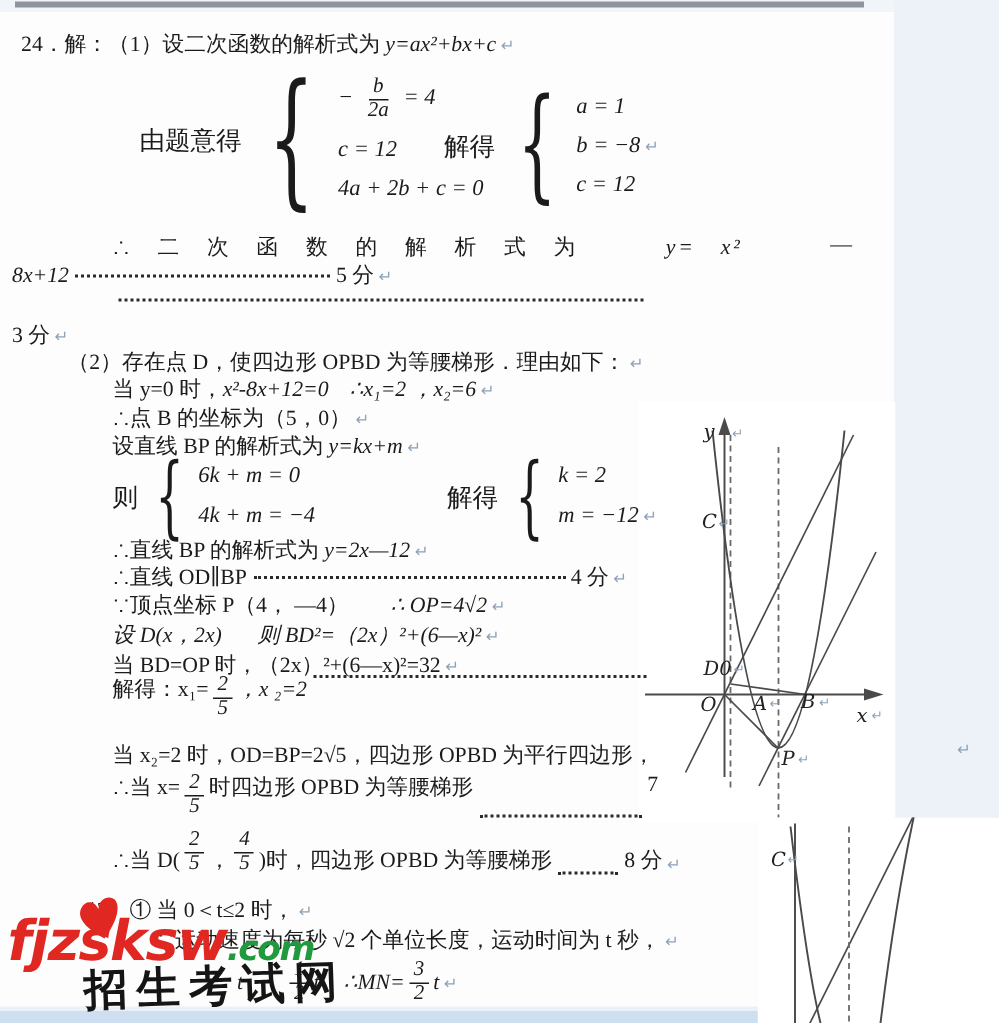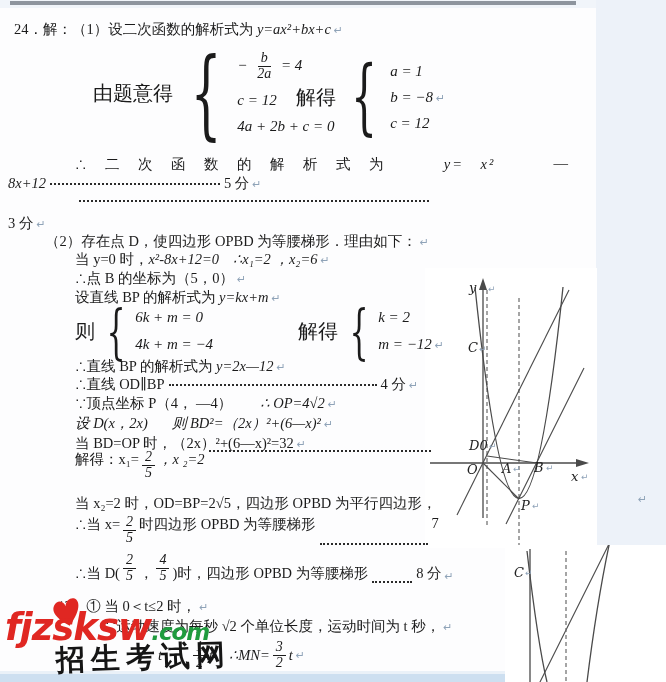--- a/index.html
+++ b/index.html
@@ -17,21 +17,21 @@
 
   .ln{position:absolute;white-space:nowrap;font-size:14.5px;z-index:3;}
   .m{font-style:italic;}
   .dots{display:inline-block;border-bottom:2px dotted #2a2a2a;vertical-align:3px;margin:0 4px;}
   .pil{color:#8fa3b8;font-family:"DejaVu Sans",sans-serif;font-size:11px;margin-left:3px;font-style:normal;}
   .frac{display:inline-flex;flex-direction:column;align-items:center;vertical-align:middle;
         font-style:italic;line-height:1.05;margin:0 3px;font-size:14px;}
   .frac .fn{padding:0 3px;border-bottom:1px solid #1b1b1b;}
   .frac .fd{padding:0 3px;}
   .sys{position:absolute;display:flex;align-items:center;z-index:3;}
-  .sys .lbl{font-size:20px;margin-right:2px;}
+  .sys .lbl{font-size:17px;margin-right:2px;}
   .brace{font-family:"DejaVu Serif",serif;font-weight:400;transform:scaleX(.5);transform-origin:center;line-height:1;}
   .rows{display:flex;flex-direction:column;justify-content:space-around;font-style:italic;font-size:15px;}
   .rows>div{line-height:1.1;}
   .jrow{display:flex;justify-content:space-between;letter-spacing:2px;}
 
   .fig{position:absolute;z-index:2;}
   svg text{font-family:"DejaVu Serif",serif;font-style:italic;font-size:13px;fill:#222;}
   svg text.sp{font-style:normal;font-family:"DejaVu Sans",sans-serif;font-size:9px;fill:#8fa3b8;}
 
   .wm{position:absolute;left:1px;top:598px;width:250px;height:84px;z-index:5;pointer-events:none;padding-left:10px;}

